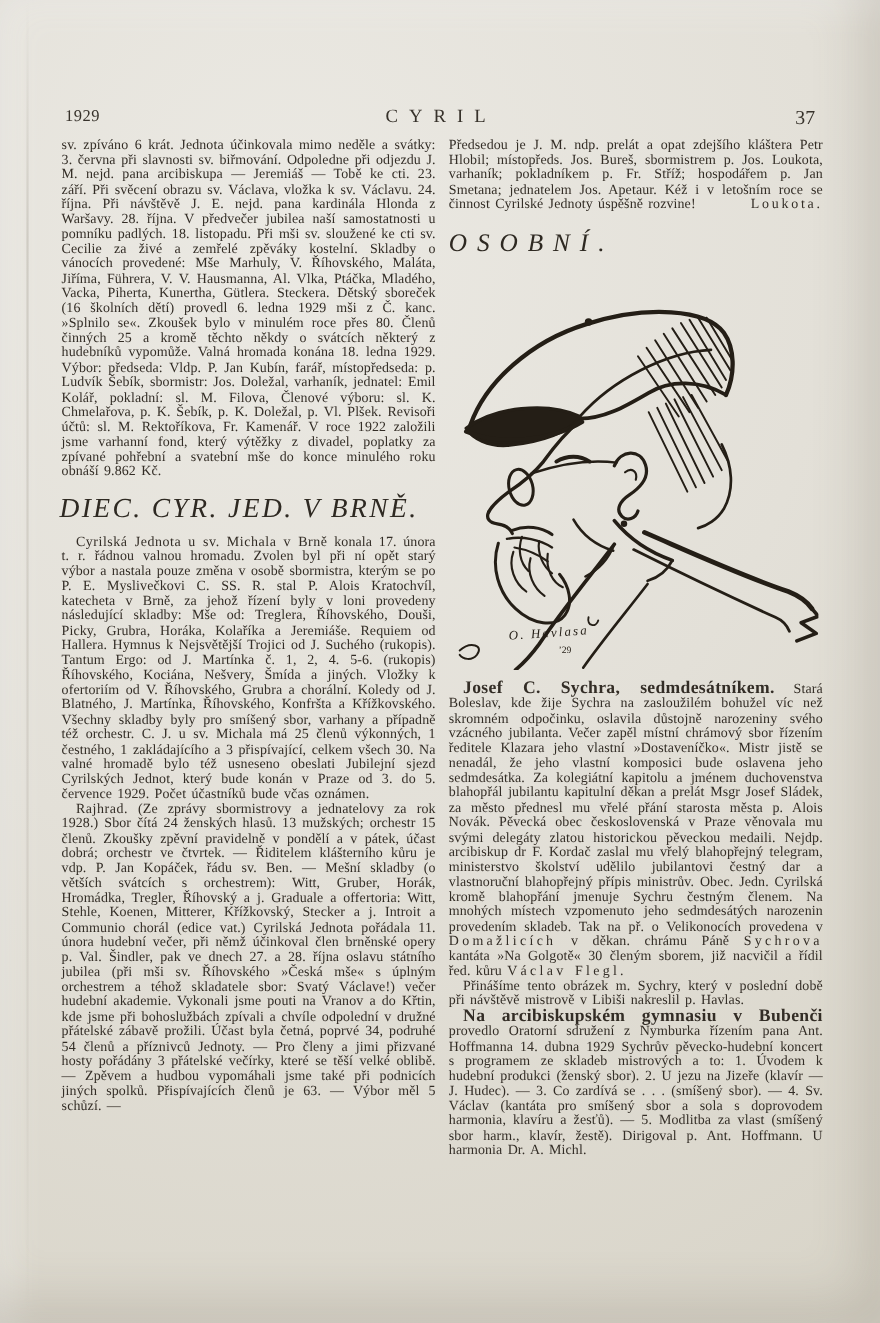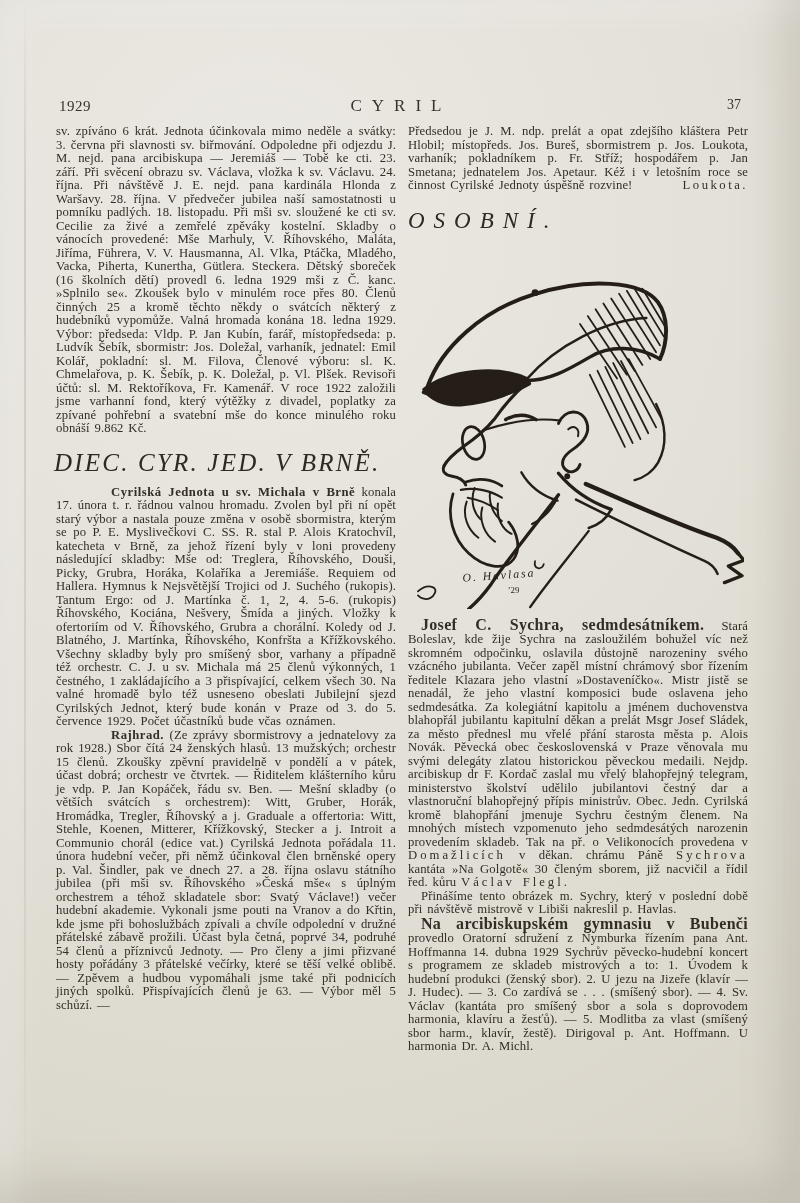--- a/index.html
+++ b/index.html
@@ -13,27 +13,27 @@
     background:radial-gradient(125% 95% at 32% 18%, #ebe9e3 0%, #e3e0d8 50%, #d8d4c8 100%);
     box-shadow:inset -16px -20px 46px rgba(108,102,86,.20), inset 14px 10px 30px rgba(255,255,255,.35);
   }
   .crease{
     position:absolute;left:24px;top:0;bottom:0;width:2px;
     background:linear-gradient(rgba(110,100,85,0), rgba(110,100,85,.20) 18%, rgba(110,100,85,.12) 70%, rgba(110,100,85,0));
   }
   .pagehead{position:absolute;top:96px;left:57px;right:55px;height:20px;color:#37322b;}
   .pagehead .year{position:absolute;left:2px;top:2px;font-size:15px;letter-spacing:.5px;}
   .pagehead .jtitle{position:absolute;left:0;right:0;top:0;text-align:center;font-size:17px;letter-spacing:10px;}
-  .pagehead .pnum{position:absolute;right:4px;top:1px;font-size:14px;margin-left:29px;}
+  .pagehead .pnum{position:absolute;right:4px;top:1px;font-size:18px;margin-left:29px;}
 
   .cols{position:absolute;top:125px;left:56px;width:692px;display:flex;gap:12px;color:#332d26;}
   .col{width:340px;}
   p.body{margin:0;font-size:12.7px;line-height:13.5px;text-align:justify;word-spacing:.12em;letter-spacing:.1px;}
   p.ind{text-indent:13px;}
-  b.lead{font-weight:bold;letter-spacing:.5px;margin-left:42px;}
+  b.lead{font-weight:normal;letter-spacing:.5px;}
   b.lead-lg{font-weight:bold;font-size:16px;letter-spacing:.3px;}
   .sp{letter-spacing:3px;}
   .signoff{float:right;letter-spacing:2.5px;}
 
   h2.sechead{
     margin:13px 0 9px -2px;font-style:italic;font-weight:normal;
     font-size:25px;letter-spacing:2.2px;white-space:nowrap;color:#2e2922;
   }
   h2.osobni{
     margin:15px 0 4px;font-style:italic;font-weight:normal;

